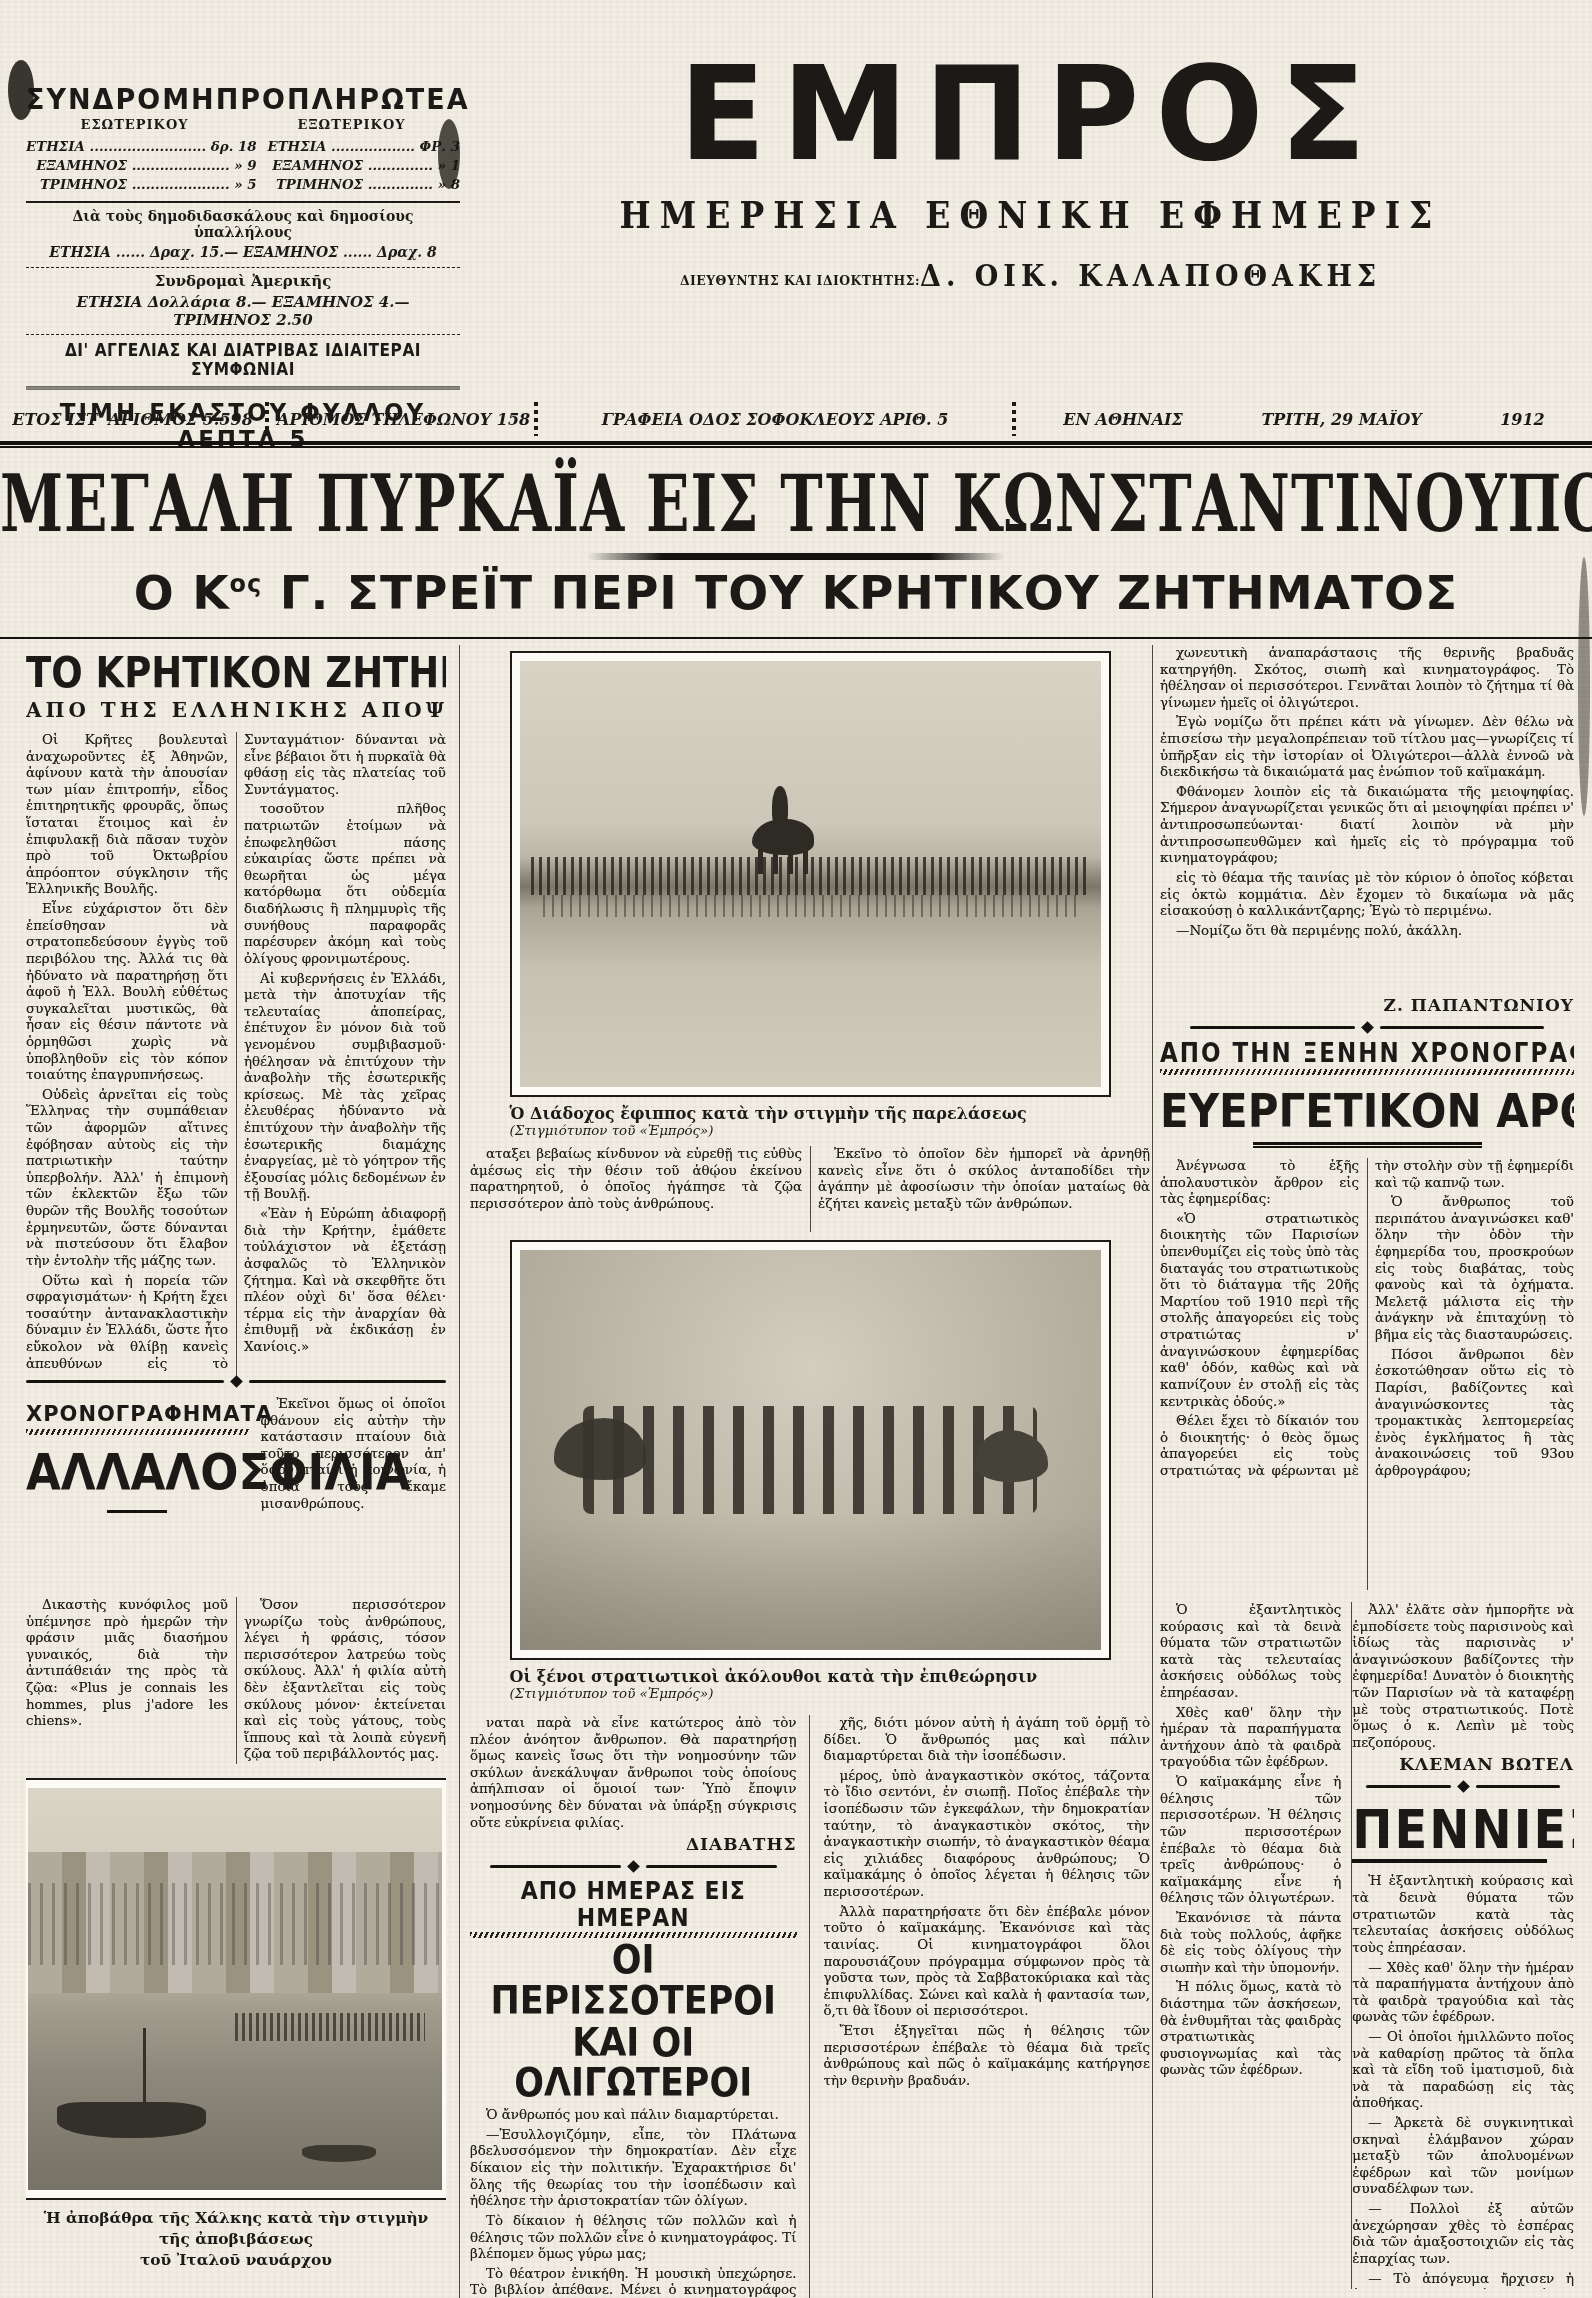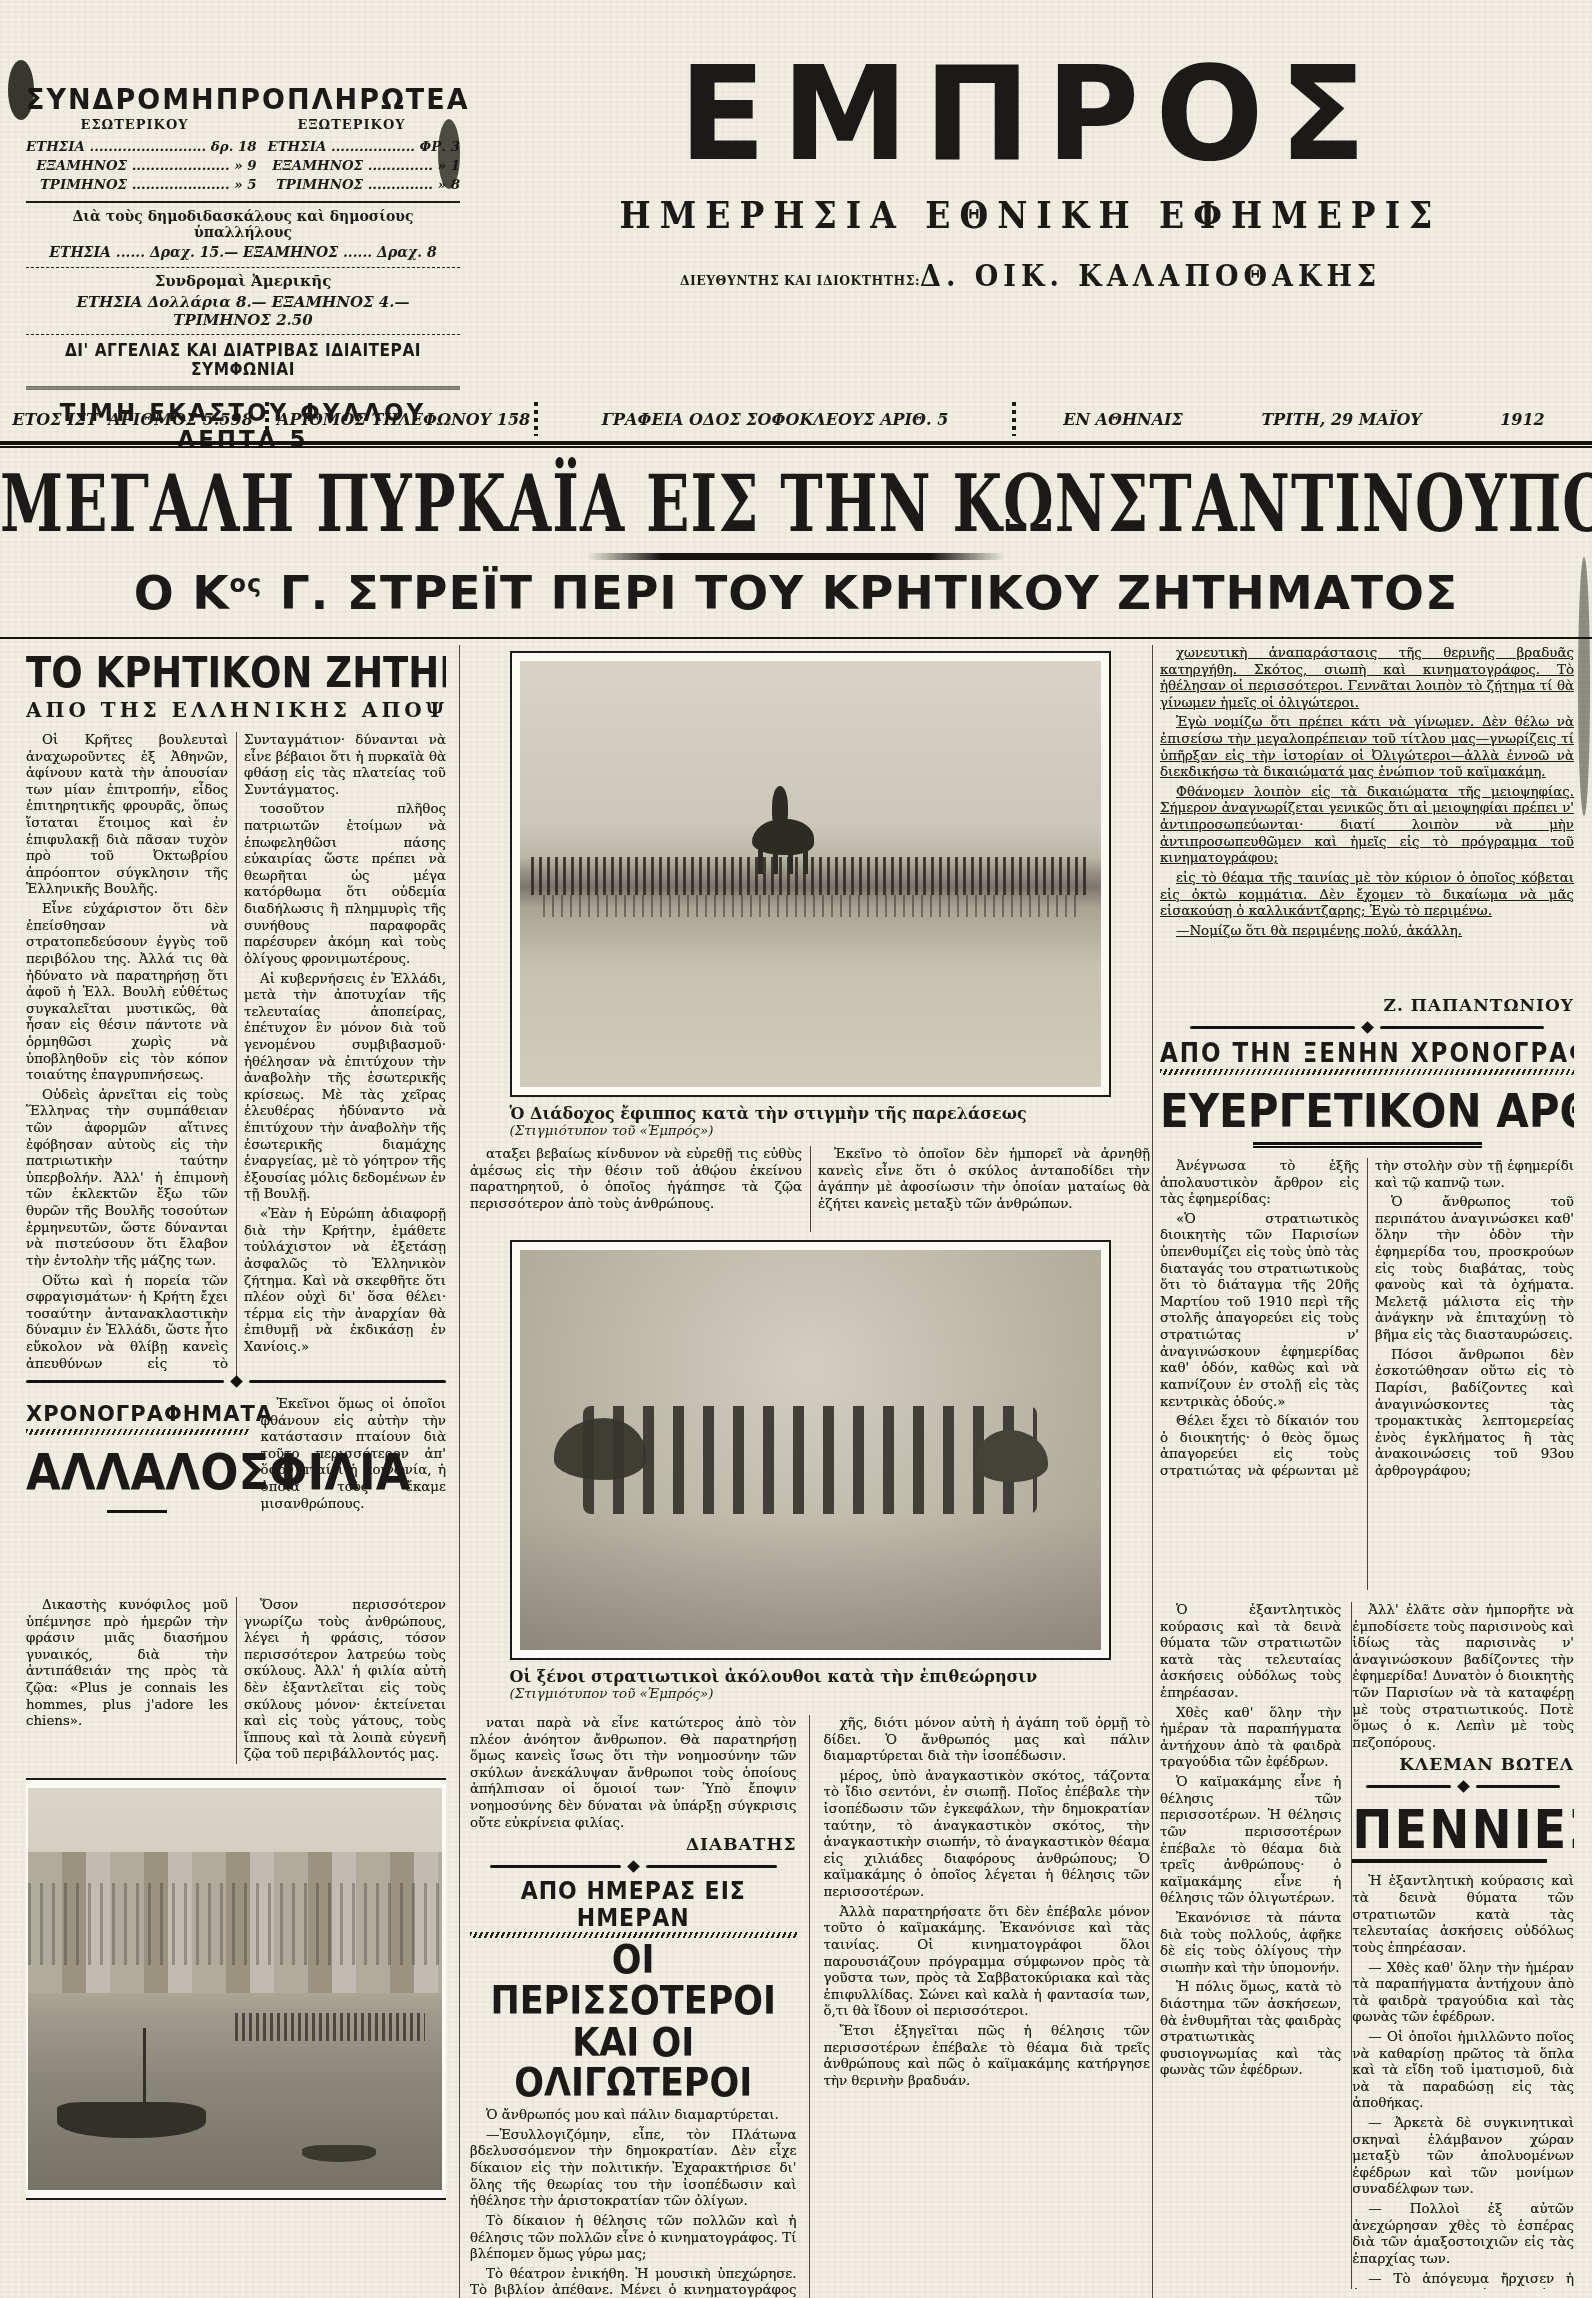--- a/index.html
+++ b/index.html
@@ -37,21 +37,21 @@
   .headline-main span{display:inline-block;font-weight:bold;font-size:57px;letter-spacing:1px;transform:scaleY(1.38);transform-origin:top center;white-space:nowrap;}
   .hl-orn{position:absolute;left:587px;top:553px;width:418px;height:7px;background:linear-gradient(90deg,transparent,#141310 18%,#141310 82%,transparent);border-radius:4px;}
   .headline-2{position:absolute;left:0;top:565px;width:1592px;text-align:center;font-family:"DejaVu Sans",sans-serif;font-weight:bold;font-size:47px;letter-spacing:1px;white-space:nowrap;}
   .headline-2 sup{font-size:24px;}
   .rule-thin{position:absolute;left:0;top:637px;width:1592px;height:2px;background:#141310;}
   
   .vr{position:absolute;top:645px;bottom:0;width:1px;background:#4a463e;}
   
   .bp{margin:0 0 3px;font-size:13.4px;line-height:1.24;text-align:justify;text-indent:16px;color:#201f1b;text-shadow:0 0 0.4px rgba(20,18,12,.6);}
   .cols2{columns:2;column-gap:16px;column-rule:1px solid #4a463e;overflow:hidden;}
-  .clip{overflow:hidden;text-decoration:underline;}
+  .clip{overflow:hidden;}
   .orn{display:flex;align-items:center;gap:8px;}
   .orn::before,.orn::after{content:"";flex:1;height:3px;background:#141310;border-radius:2px;}
   .orn-dot{width:9px;height:9px;background:#141310;transform:rotate(45deg);flex:0 0 auto;}
   .sqg{height:6px;background:repeating-linear-gradient(115deg,#23211d 0 2px,transparent 2px 5px);margin:3px 0;}
   .sig{text-align:right;font-weight:bold;font-size:17px;letter-spacing:1px;}
   
   .leftcol{position:absolute;left:26px;top:649px;width:420px;height:1650px;overflow:hidden;}
   .la-title{font-family:"DejaVu Sans",sans-serif;font-weight:bold;font-size:37px;text-align:center;transform:scaleY(1.15);margin:2px 0 4px;white-space:nowrap;}
   .la-sub{font-weight:bold;font-size:20px;letter-spacing:4px;text-align:center;margin-bottom:10px;white-space:nowrap;}
   .la-cols{height:645px;}
@@ -215,20 +215,24 @@
         <p class="bp">Ὅσον περισσότερον γνωρίζω τοὺς ἀνθρώπους, λέγει ἡ φράσις, τόσον περισσότερον λατρεύω τοὺς σκύλους. Ἀλλ' ἡ φιλία αὐτὴ δὲν ἐξαντλεῖται εἰς τοὺς σκύλους μόνον· ἐκτείνεται καὶ εἰς τοὺς γάτους, τοὺς ἵππους καὶ τὰ λοιπὰ εὐγενῆ ζῷα τοῦ περιβάλλοντός μας.</p>
       </div>
     <div class="photo" style="width:434px;height:422px;margin-top:14px;margin-left:-8px;">
       <div class="ph-in halki-art">
         <div class="bld"></div>
         <div class="pier"></div>
         <div class="boatA"></div>
         <div class="boatB"></div>
       </div>
     </div>
+    <div class="cap-center">
+      <div>Ἡ ἀποβάθρα τῆς Χάλκης κατὰ τὴν στιγμὴν τῆς ἀποβιβάσεως</div>
+      <div>τοῦ Ἰταλοῦ ναυάρχου</div>
+    </div>
   </div>
 
   <div class="midcol">
     <div class="photo mid-photo1">
       <div class="ph-in parade-art">
         <div class="troops"></div>
         <div class="troops2"></div>
         <div class="horse"></div>
         <div class="rider"></div>
       </div>

